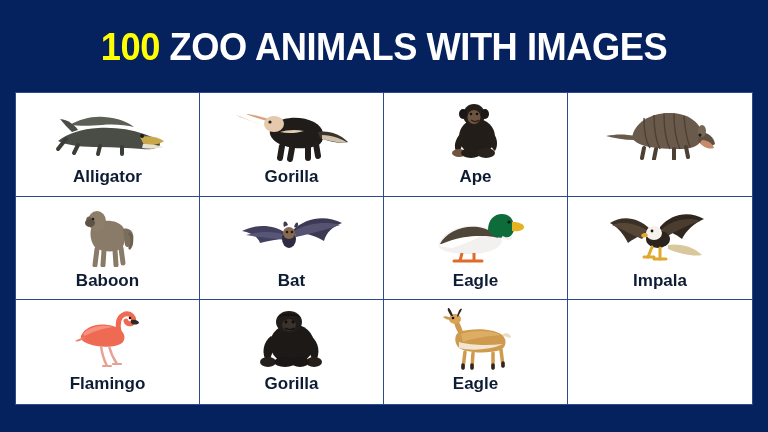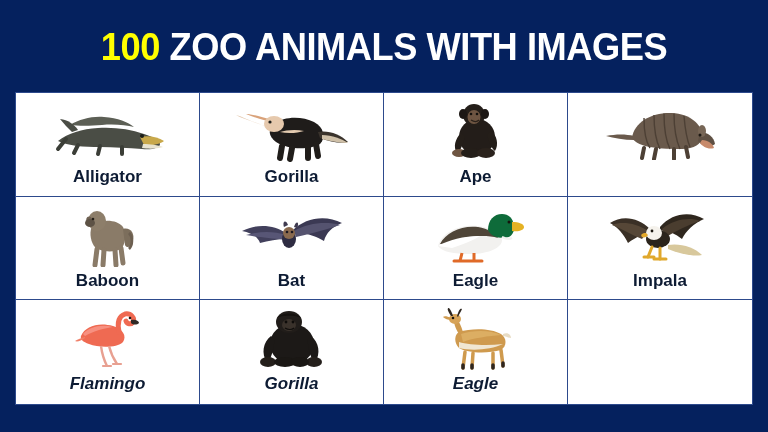--- a/index.html
+++ b/index.html
@@ -48,21 +48,21 @@
     border-right:1px solid #2d4a8c;
     border-bottom:1px solid #2d4a8c;
     display:flex;
     flex-direction:column;
     align-items:center;
     justify-content:flex-start;
     background:#ffffff;
     overflow:hidden;
   }
   .cell:nth-child(4n){border-right:none;}
-  .cell:nth-child(n+9){border-bottom:none;font-style:italic;}
+  .cell:nth-child(n+9){border-bottom:none;}
 
   .art{
     height:66px;
     width:100%;
     margin-top:6px;
     display:flex;
     align-items:center;
     justify-content:center;
   }
   .art svg{display:block;}

